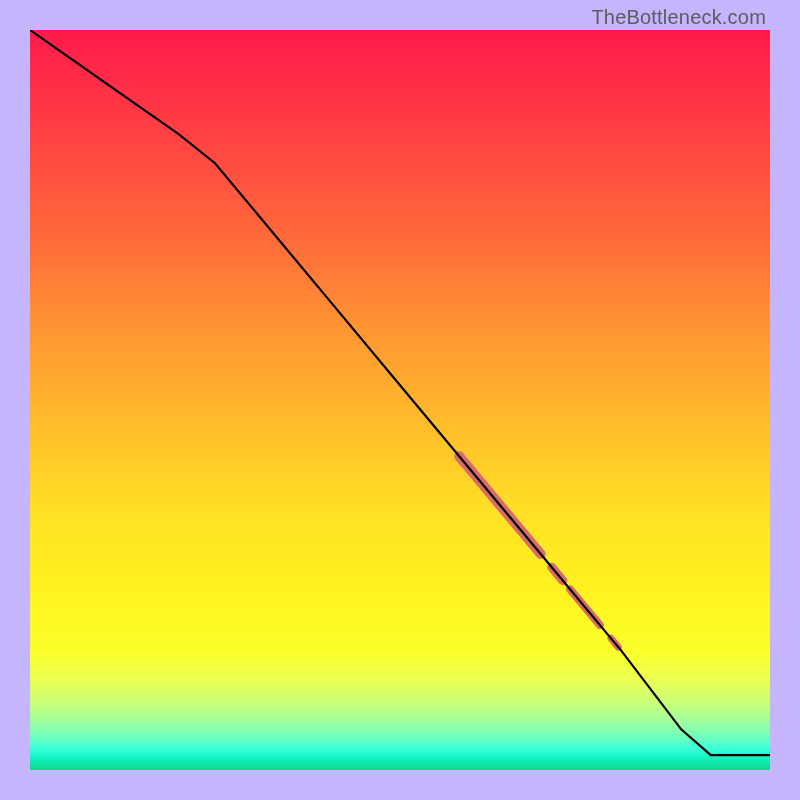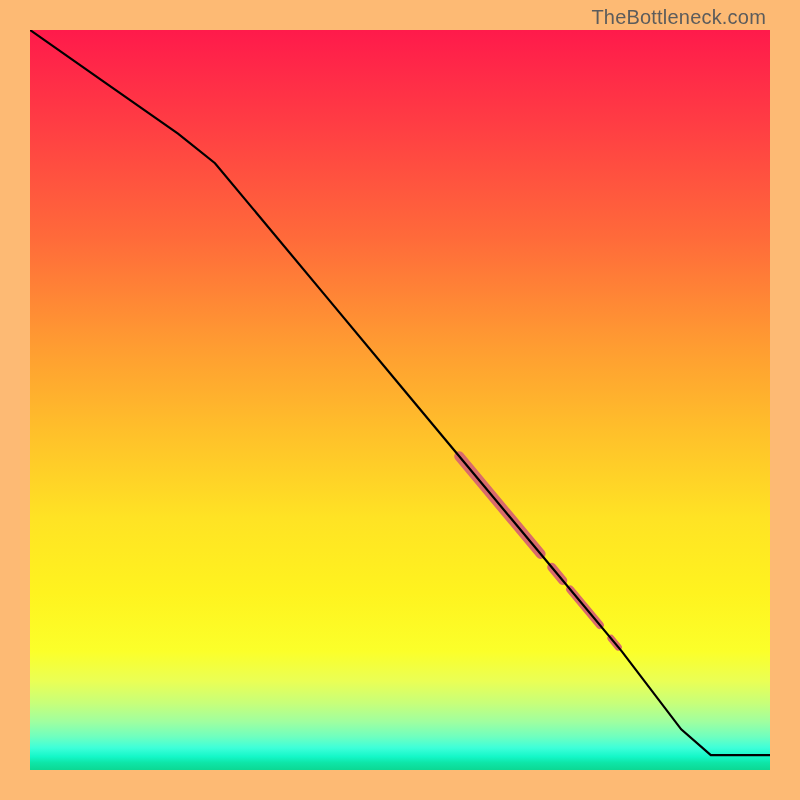--- a/index.html
+++ b/index.html
@@ -1,17 +1,17 @@
 <!DOCTYPE html>
 <html><head>
 <meta charset="utf-8">
 <style>
   * { margin: 0; padding: 0; box-sizing: border-box; }
   html, body { width: 800px; height: 800px; overflow: hidden; background: #000; }
-  .stage { position: relative; width: 800px; height: 800px; background: #fdba74; }
+  .stage { position: relative; width: 800px; height: 800px; background: #c4b5fd; }
   .plot {
     position: absolute;
     left: 30px; top: 30px;
     width: 740px; height: 740px;
     background: linear-gradient(to bottom,
       #ff1a4b 0%,
       #ff3b44 12%,
       #ff6a3a 28%,
       #ff9a32 42%,
       #ffc22a 55%,

